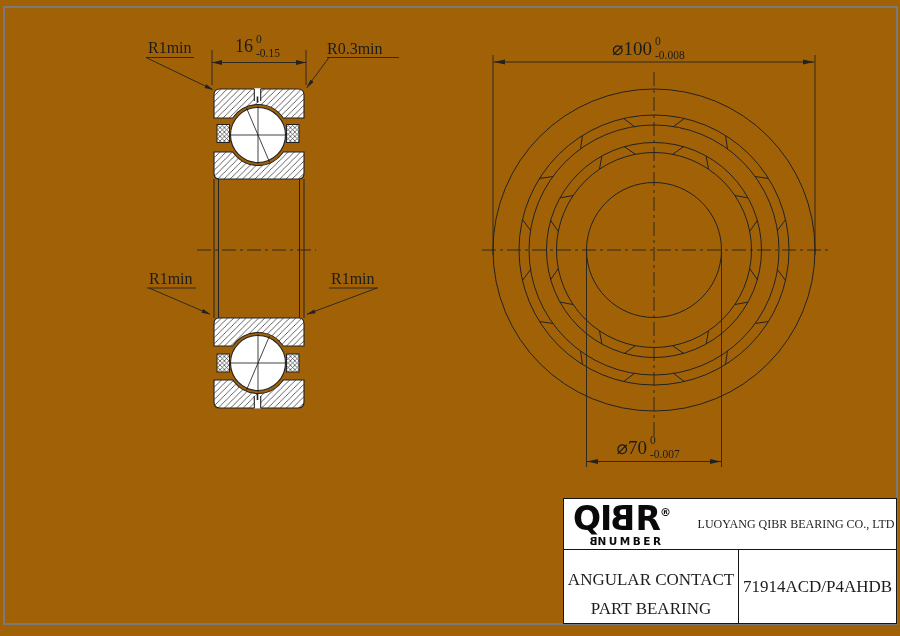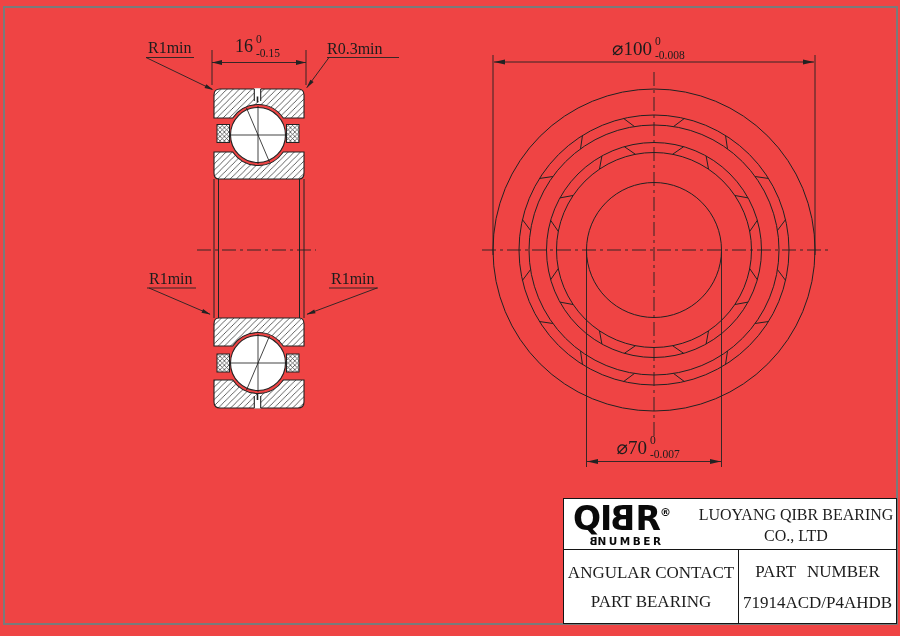--- a/index.html
+++ b/index.html
@@ -1,38 +1,38 @@
 <!DOCTYPE html>
 <html><head>
 <meta charset="utf-8">
 <style>
   html,body{margin:0;padding:0;background:#fff;}
-  #page{position:relative;width:900px;height:636px;background:#ef4444;overflow:hidden;
+  #page{position:relative;width:900px;height:636px;background:#a16207;overflow:hidden;
         font-family:"Liberation Serif", serif;color:#1c1c1c;}
   #page svg{position:absolute;left:0;top:0;}
   svg text{fill:#1c1c1c;font-family:"Liberation Serif", serif;}
   .dim-main{font-size:18px;}
   .dim-big{font-size:19px;}
   .dim-tol{font-size:11.5px;}
   .dim-label{font-size:16px;}
 
   
   .titleblock{position:absolute;left:563px;top:498px;width:334px;height:126px;
       border:1.5px solid #141414;box-sizing:border-box;display:flex;flex-direction:column;background:#fff;}
   .tb-top{height:50px;display:flex;border-bottom:1.5px solid #141414;align-items:center;}
   .tb-logo{width:132px;padding-left:9px;box-sizing:border-box;line-height:1;
       font-family:"DejaVu Sans", sans-serif;color:#0a0a0a;}
   .tb-logo .brand{font-size:33px;font-weight:800;letter-spacing:-1px;display:inline-block;}
   .tb-logo .reg{font-size:11px;font-weight:700;vertical-align:14px;letter-spacing:0;}
   .tb-logo .tagline{font-size:10.5px;font-weight:700;letter-spacing:2.5px;margin-top:1px;margin-left:14px;}
   .flip{display:inline-block;transform:scaleX(-1);}
-  .tb-company{flex:1;text-align:center;font-size:16px;line-height:21px;padding-top:1px;}
+  .tb-company{flex:1;text-align:center;font-size:12px;line-height:21px;padding-top:1px;}
   .tb-bottom{flex:1;display:flex;}
   .tb-product{width:175px;border-right:1.5px solid #141414;box-sizing:border-box;
-      display:flex;flex-direction:column;justify-content:center;text-align:center;
+      display:flex;flex-direction:column;justify-content:flex-end;text-align:center;
       font-size:17px;line-height:29px;}
   .tb-part{flex:1;display:flex;flex-direction:column;justify-content:center;text-align:center;
       font-size:17px;line-height:31px;}
   .tb-part .plabel{word-spacing:7px;}
 </style>
 </head>
 <body>
 
 <div id="page">
 <svg width="900" height="636" viewBox="0 0 900 636">
@@ -233,18 +233,17 @@
     <div class="tb-company">
       <div>LUOYANG QIBR BEARING CO., LTD</div>
     </div>
   </div>
   <div class="tb-bottom">
     <div class="tb-product">
       <div>ANGULAR CONTACT</div>
       <div>PART BEARING</div>
     </div>
     <div class="tb-part">
-      <div class="plabel">PART NUMBER</div>
       <div>71914ACD/P4AHDB</div>
     </div>
   </div>
 </div>
 </div>
 
 </body></html>

